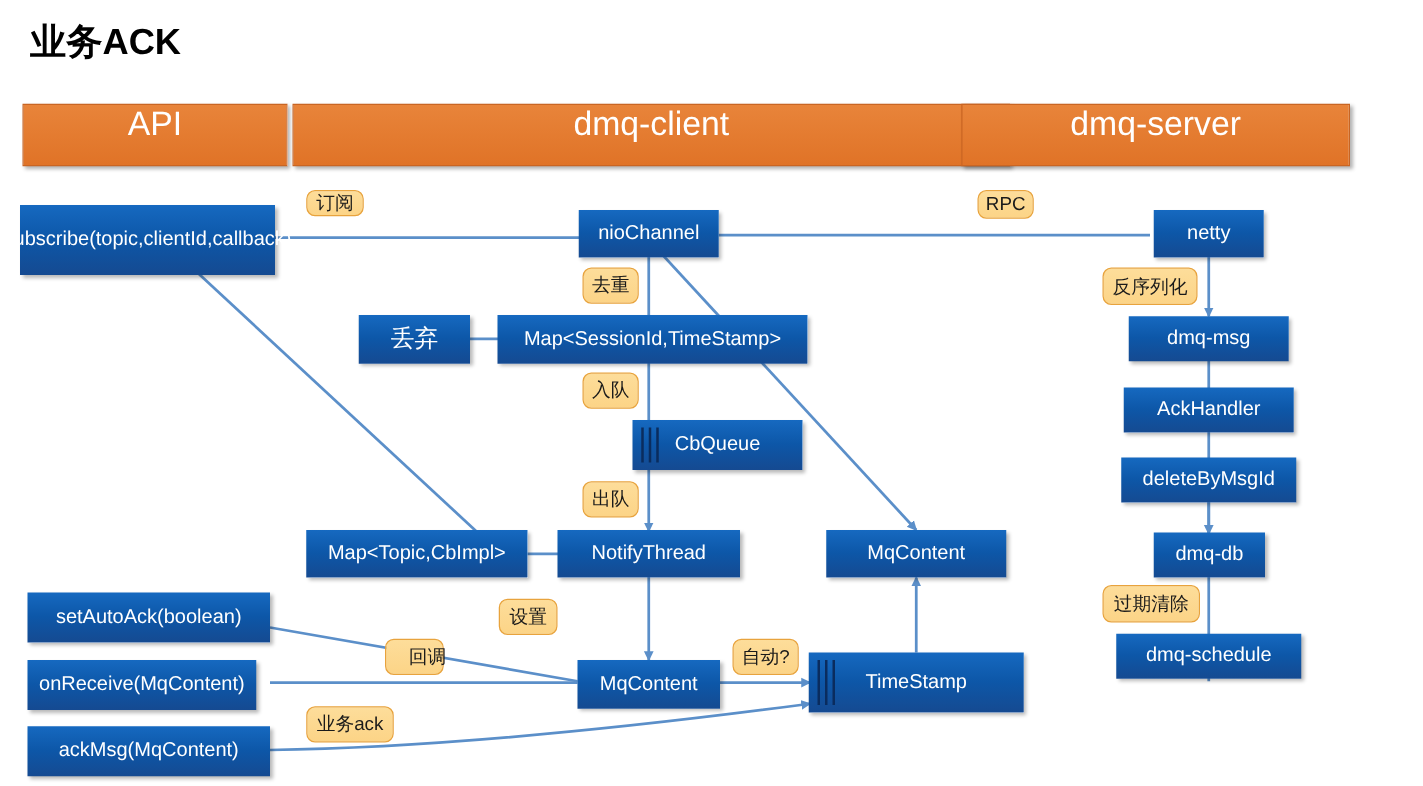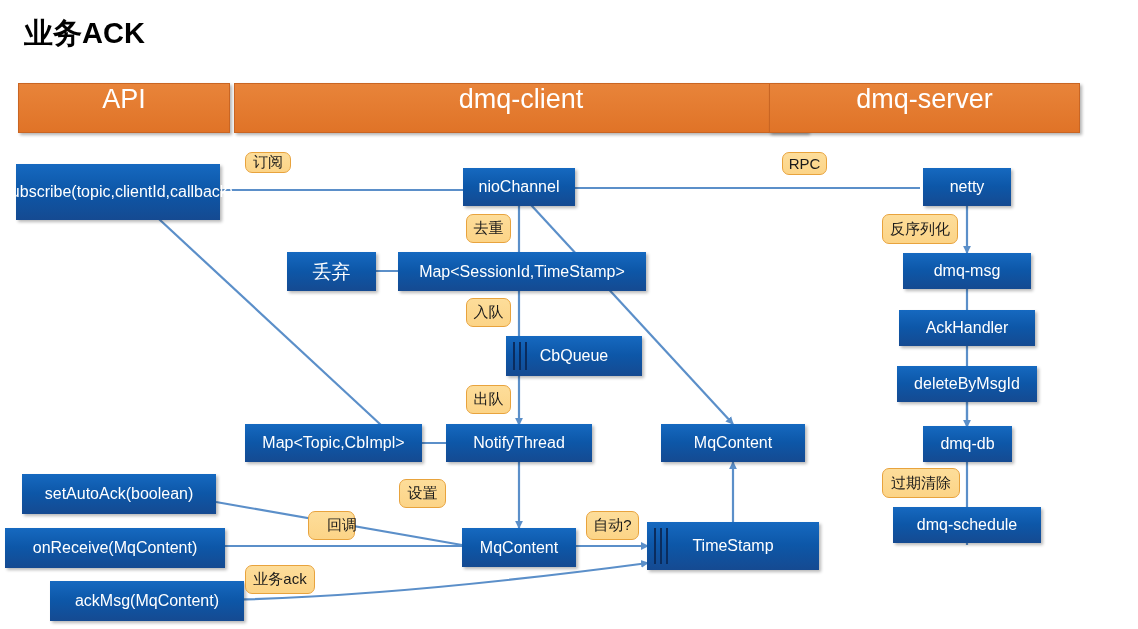--- a/index.html
+++ b/index.html
@@ -94,24 +94,24 @@
 <div class="lane" style="left:769px;top:83px;width:309px;height:48px;">
   <span>dmq-server</span>
 </div>
 
 <div class="node" style="left:16px;top:164px;width:204px;height:56px;">
   <span>subscribe(topic,clientId,callback)</span>
 </div>
 <div class="node" style="left:22px;top:474px;width:194px;height:40px;">
   <span>setAutoAck(boolean)</span>
 </div>
-<div class="node" style="left:5px;top:528px;width:220px;height:40px;">
+<div class="node" style="left:22px;top:528px;width:183px;height:40px;">
   <span>onReceive(MqContent)</span>
 </div>
-<div class="node" style="left:22px;top:581px;width:194px;height:40px;margin-left:28px;">
+<div class="node" style="left:22px;top:581px;width:194px;height:40px;">
   <span>ackMsg(MqContent)</span>
 </div>
 
 <div class="node" style="left:463px;top:168px;width:112px;height:38px;">
   <span>nioChannel</span>
 </div>
 <div class="node big" style="left:287px;top:252px;width:89px;height:39px;">
   <span>丢弃</span>
 </div>
 <div class="node" style="left:398px;top:252px;width:248px;height:39px;">

